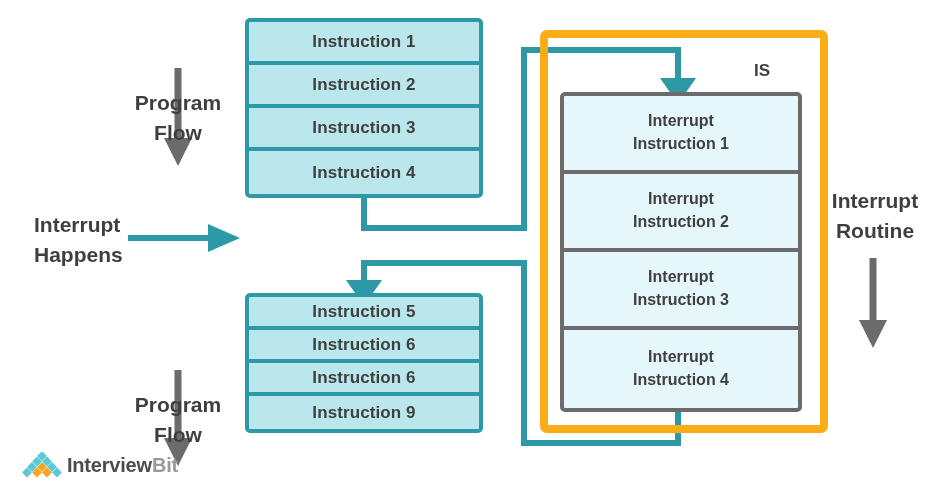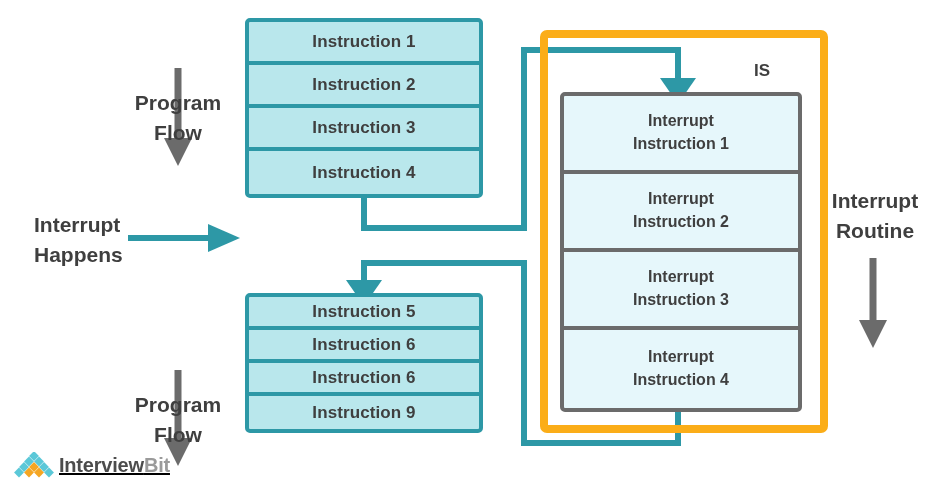--- a/index.html
+++ b/index.html
@@ -195,21 +195,21 @@
     <div class="is-cell">
       <span>Interrupt</span>
       <span>Instruction 3</span>
     </div>
     <div class="is-cell">
       <span>Interrupt</span>
       <span>Instruction 4</span>
     </div>
   </div>
 
-  <div class="logo" style="left:14px; top:452px;text-decoration:underline;">
+  <div class="logo" style="left:22px; top:452px;">
     <svg class="logo-mark" viewBox="0 0 40 26">
 
       <rect x="16.5" y="0.5" width="7" height="7" transform="rotate(45 20 4)" fill="#5bc8d8"></rect>
 
       <rect x="11.5" y="6.0" width="7" height="7" transform="rotate(45 15 9.5)" fill="#5bc8d8"></rect>
       <rect x="21.5" y="6.0" width="7" height="7" transform="rotate(45 25 9.5)" fill="#5bc8d8"></rect>
 
       <rect x="6.5" y="11.5" width="7" height="7" transform="rotate(45 10 15)" fill="#5bc8d8"></rect>
       <rect x="16.5" y="11.5" width="7" height="7" transform="rotate(45 20 15)" fill="#f5a623"></rect>
       <rect x="26.5" y="11.5" width="7" height="7" transform="rotate(45 30 15)" fill="#5bc8d8"></rect>

